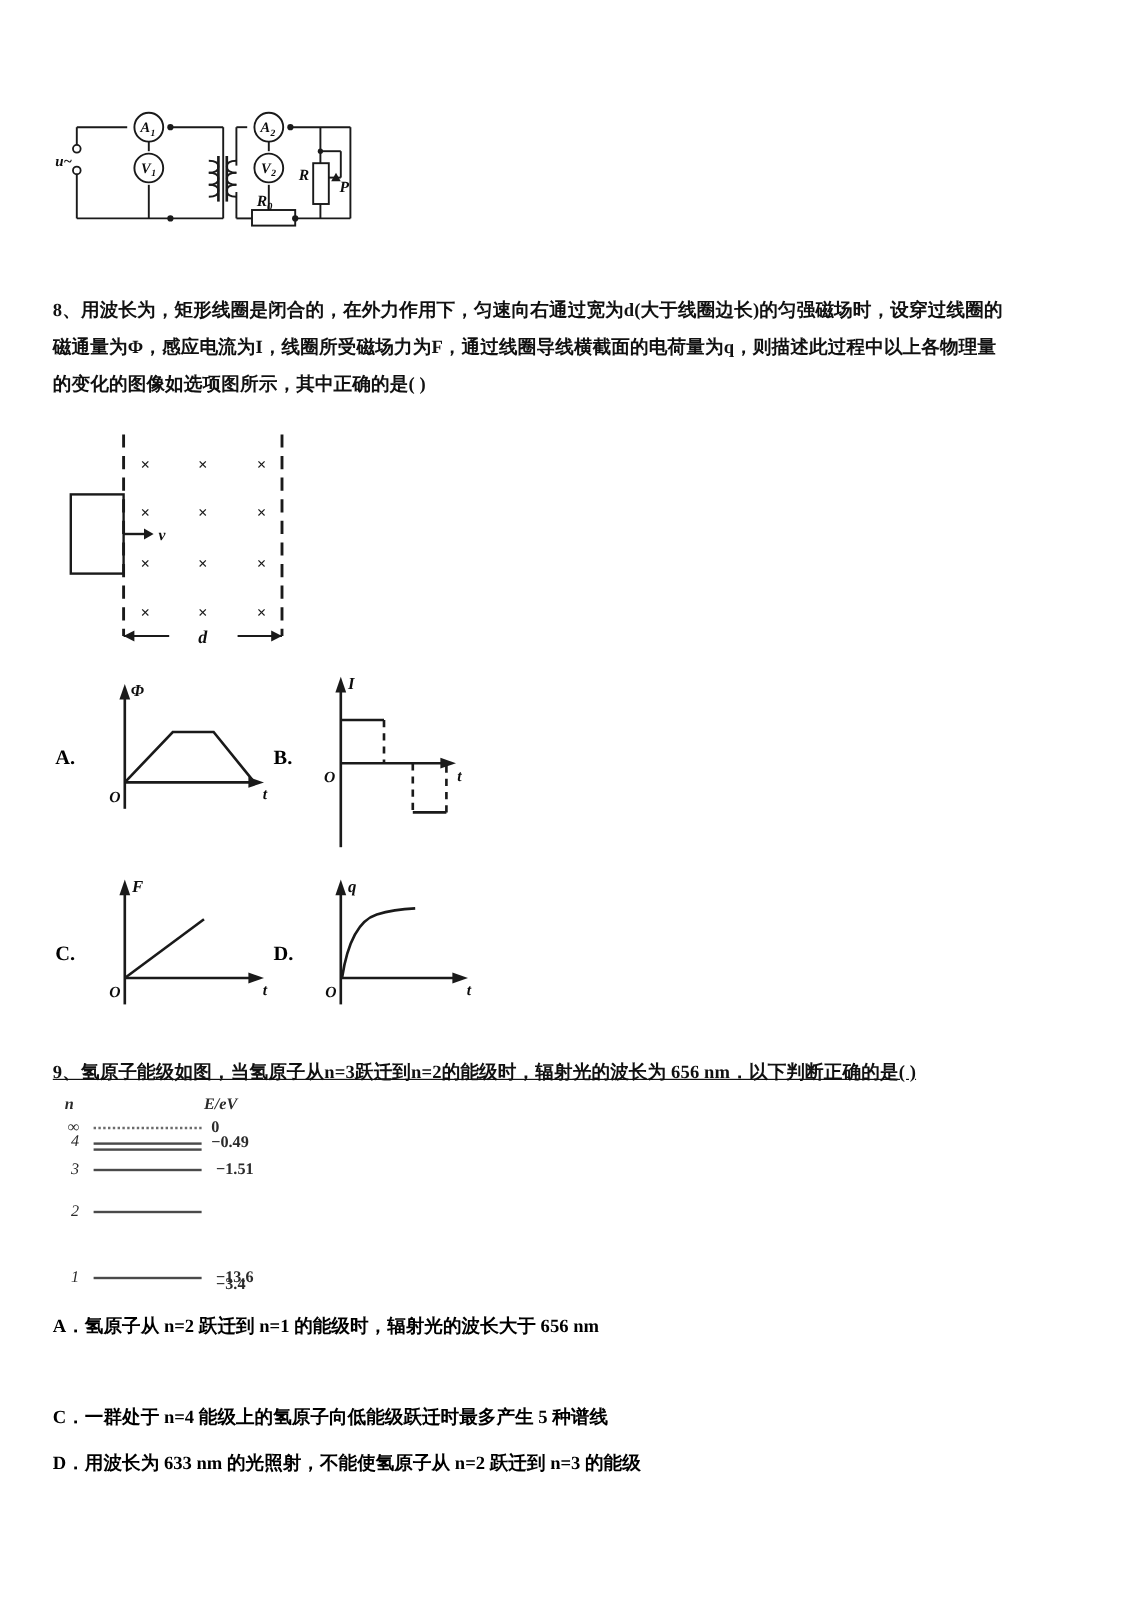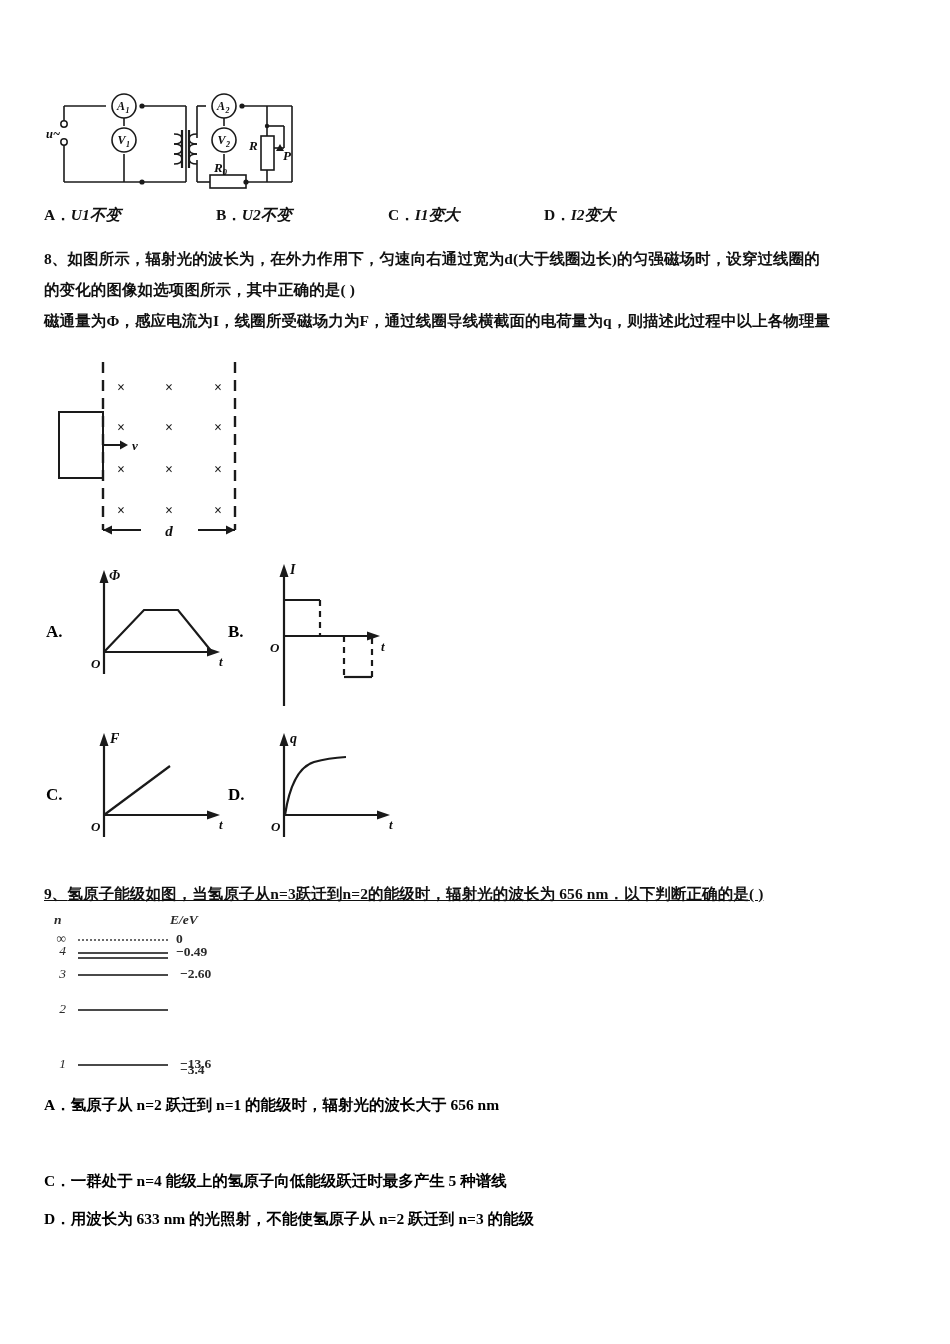--- a/index.html
+++ b/index.html
@@ -221,39 +221,25 @@
         <text x="180" y="69" font-size="8">2</text>
         <text x="203" y="72" font-size="13">R</text>
         <text x="237" y="82" font-size="13">P</text>
         <text x="168" y="94" font-size="13">R</text>
         <text x="176.5" y="97" font-size="9">0</text>
         <text x="0" y="60" font-size="12.5">u~</text>
       </g>
     </svg>
   </div>
 
-  <div class="opt-row" style="left:44px; top:205px; width:760px; height:24px;">
-    <span class="opt" style="left:0px;">
-      <span class="lbl">A</span><span>．</span><span class="ital">U1不变</span>
-    </span>
-    <span class="opt" style="left:172px;">
-      <span class="lbl">B</span><span>．</span><span class="ital">U2不变</span>
-    </span>
-    <span class="opt" style="left:344px;">
-      <span class="lbl">C</span><span>．</span><span class="ital">I1变大</span>
-    </span>
-    <span class="opt" style="left:500px;">
-      <span class="lbl">D</span><span>．</span><span class="ital">I2变大</span>
-    </span>
-  </div>
 
   <div class="qtext" style="left:44px; top:243px; width:866px;">
-    <div><span>8、</span><span>如图所示，辐射光的波长为，在外力作用下，匀速向右通过宽为d(大于线圈边长)的匀强磁场时，设穿过线圈的</span></div>
+    <div><span>8、</span><span>用波长为，矩形线圈是闭合的，在外力作用下，匀速向右通过宽为d(大于线圈边长)的匀强磁场时，设穿过线圈的</span></div>
+    <div>磁通量为Φ，感应电流为I，线圈所受磁场力为F，通过线圈导线横截面的电荷量为q，则描述此过程中以上各物理量</div>
     <div>的变化的图像如选项图所示，其中正确的是(       )</div>
-    <div>磁通量为Φ，感应电流为I，线圈所受磁场力为F，通过线圈导线横截面的电荷量为q，则描述此过程中以上各物理量</div>
   </div>
 
   <div class="fieldfig">
     <svg width="230" height="192" viewBox="0 0 230 192">
 
       <g stroke="#1a1a1a" stroke-width="2.4" fill="none">
         <path d="M57 10 L57 178" stroke-dasharray="11 7"></path>
         <path d="M189 10 L189 178" stroke-dasharray="11 7"></path>
       </g>
 
@@ -374,21 +360,21 @@
     <span class="en-n" style="left:0px; top:19px;">∞</span>
     <div class="en-line dotted" style="left:32px; top:27px; width:90px;"></div>
     <span class="en-e" style="left:130px; top:19px;">0</span>
 
     <span class="en-n" style="left:0px; top:31px;">4</span>
     <div class="en-line doubled" style="left:32px; top:40px; width:90px;"></div>
     <span class="en-e" style="left:130px; top:32px;">−0.49</span>
 
     <span class="en-n" style="left:0px; top:54px;">3</span>
     <div class="en-line" style="left:32px; top:62px; width:90px;"></div>
-    <span class="en-e" style="left:134px; top:54px;">−2.60</span>
+    <span class="en-e" style="left:134px; top:54px;">−1.51</span>
 
     <span class="en-n" style="left:0px; top:89px;">2</span>
     <div class="en-line" style="left:32px; top:97px; width:90px;"></div>
     <span class="en-e" style="left:134px; top:105px;margin-top:45px;">−3.4</span>
 
     <span class="en-n" style="left:0px; top:144px;">1</span>
     <div class="en-line" style="left:32px; top:152px; width:90px;"></div>
     <span class="en-e" style="left:134px; top:144px;">−13.6</span>
   </div>
 

